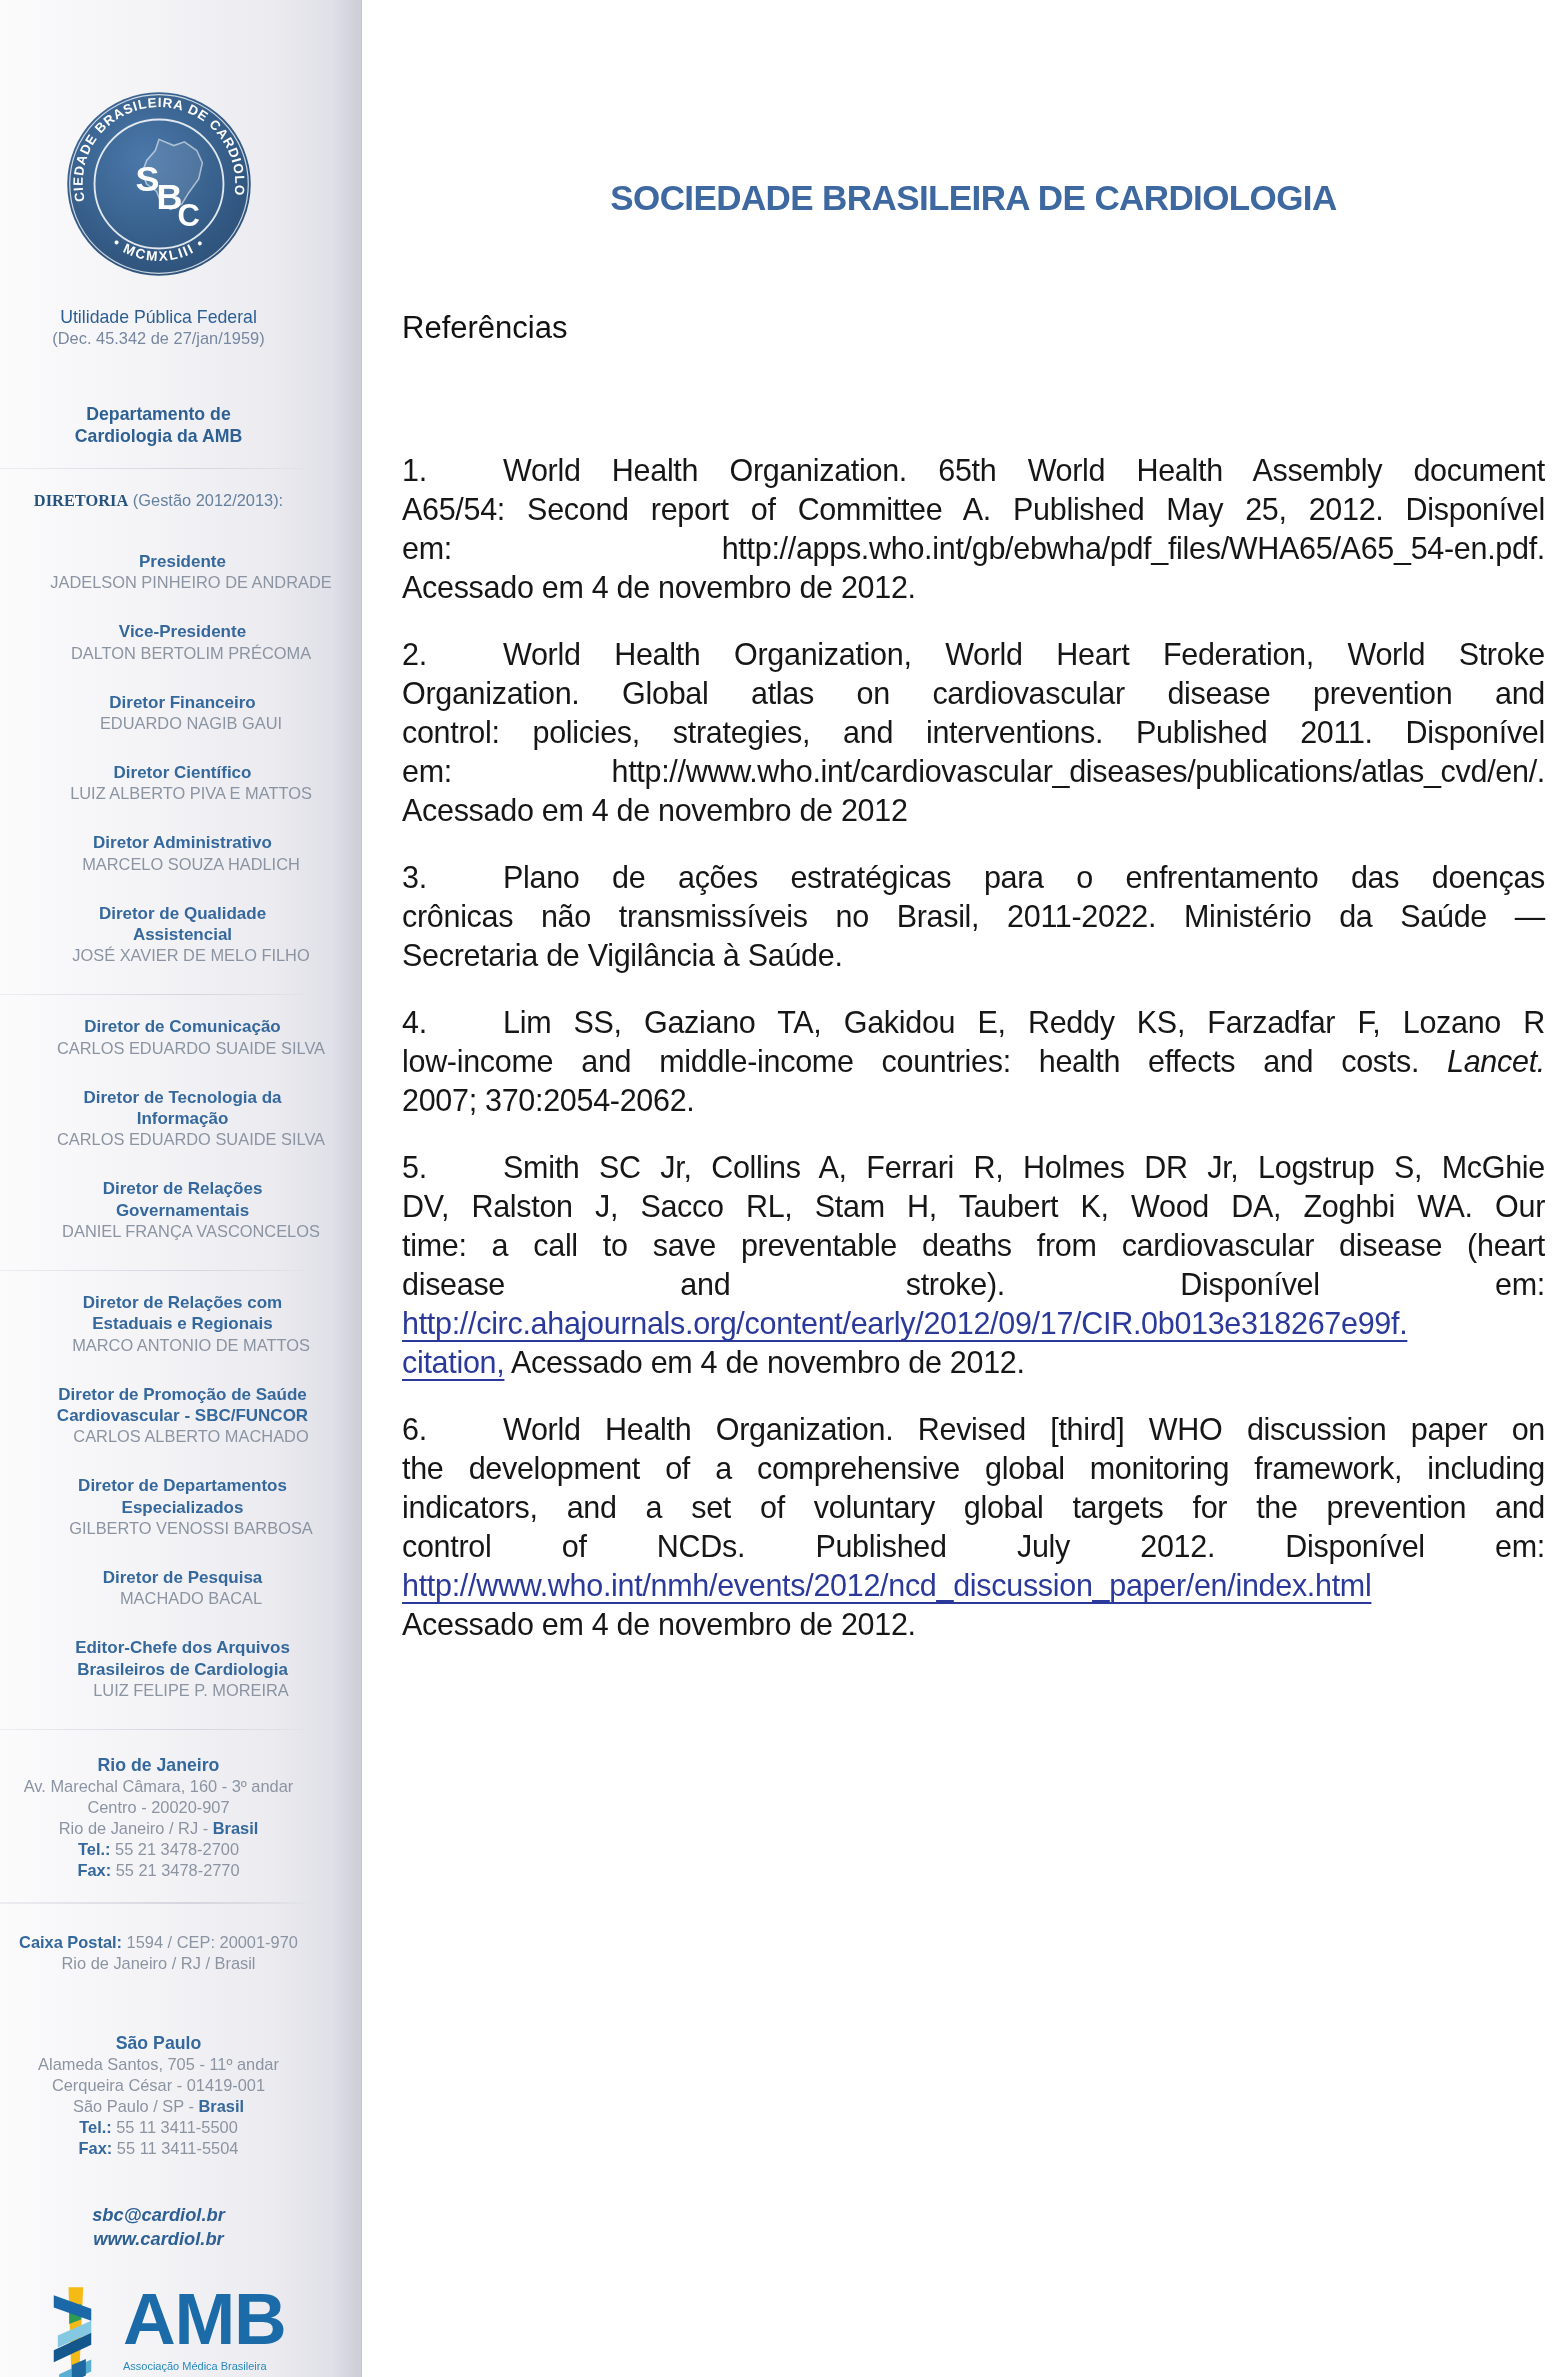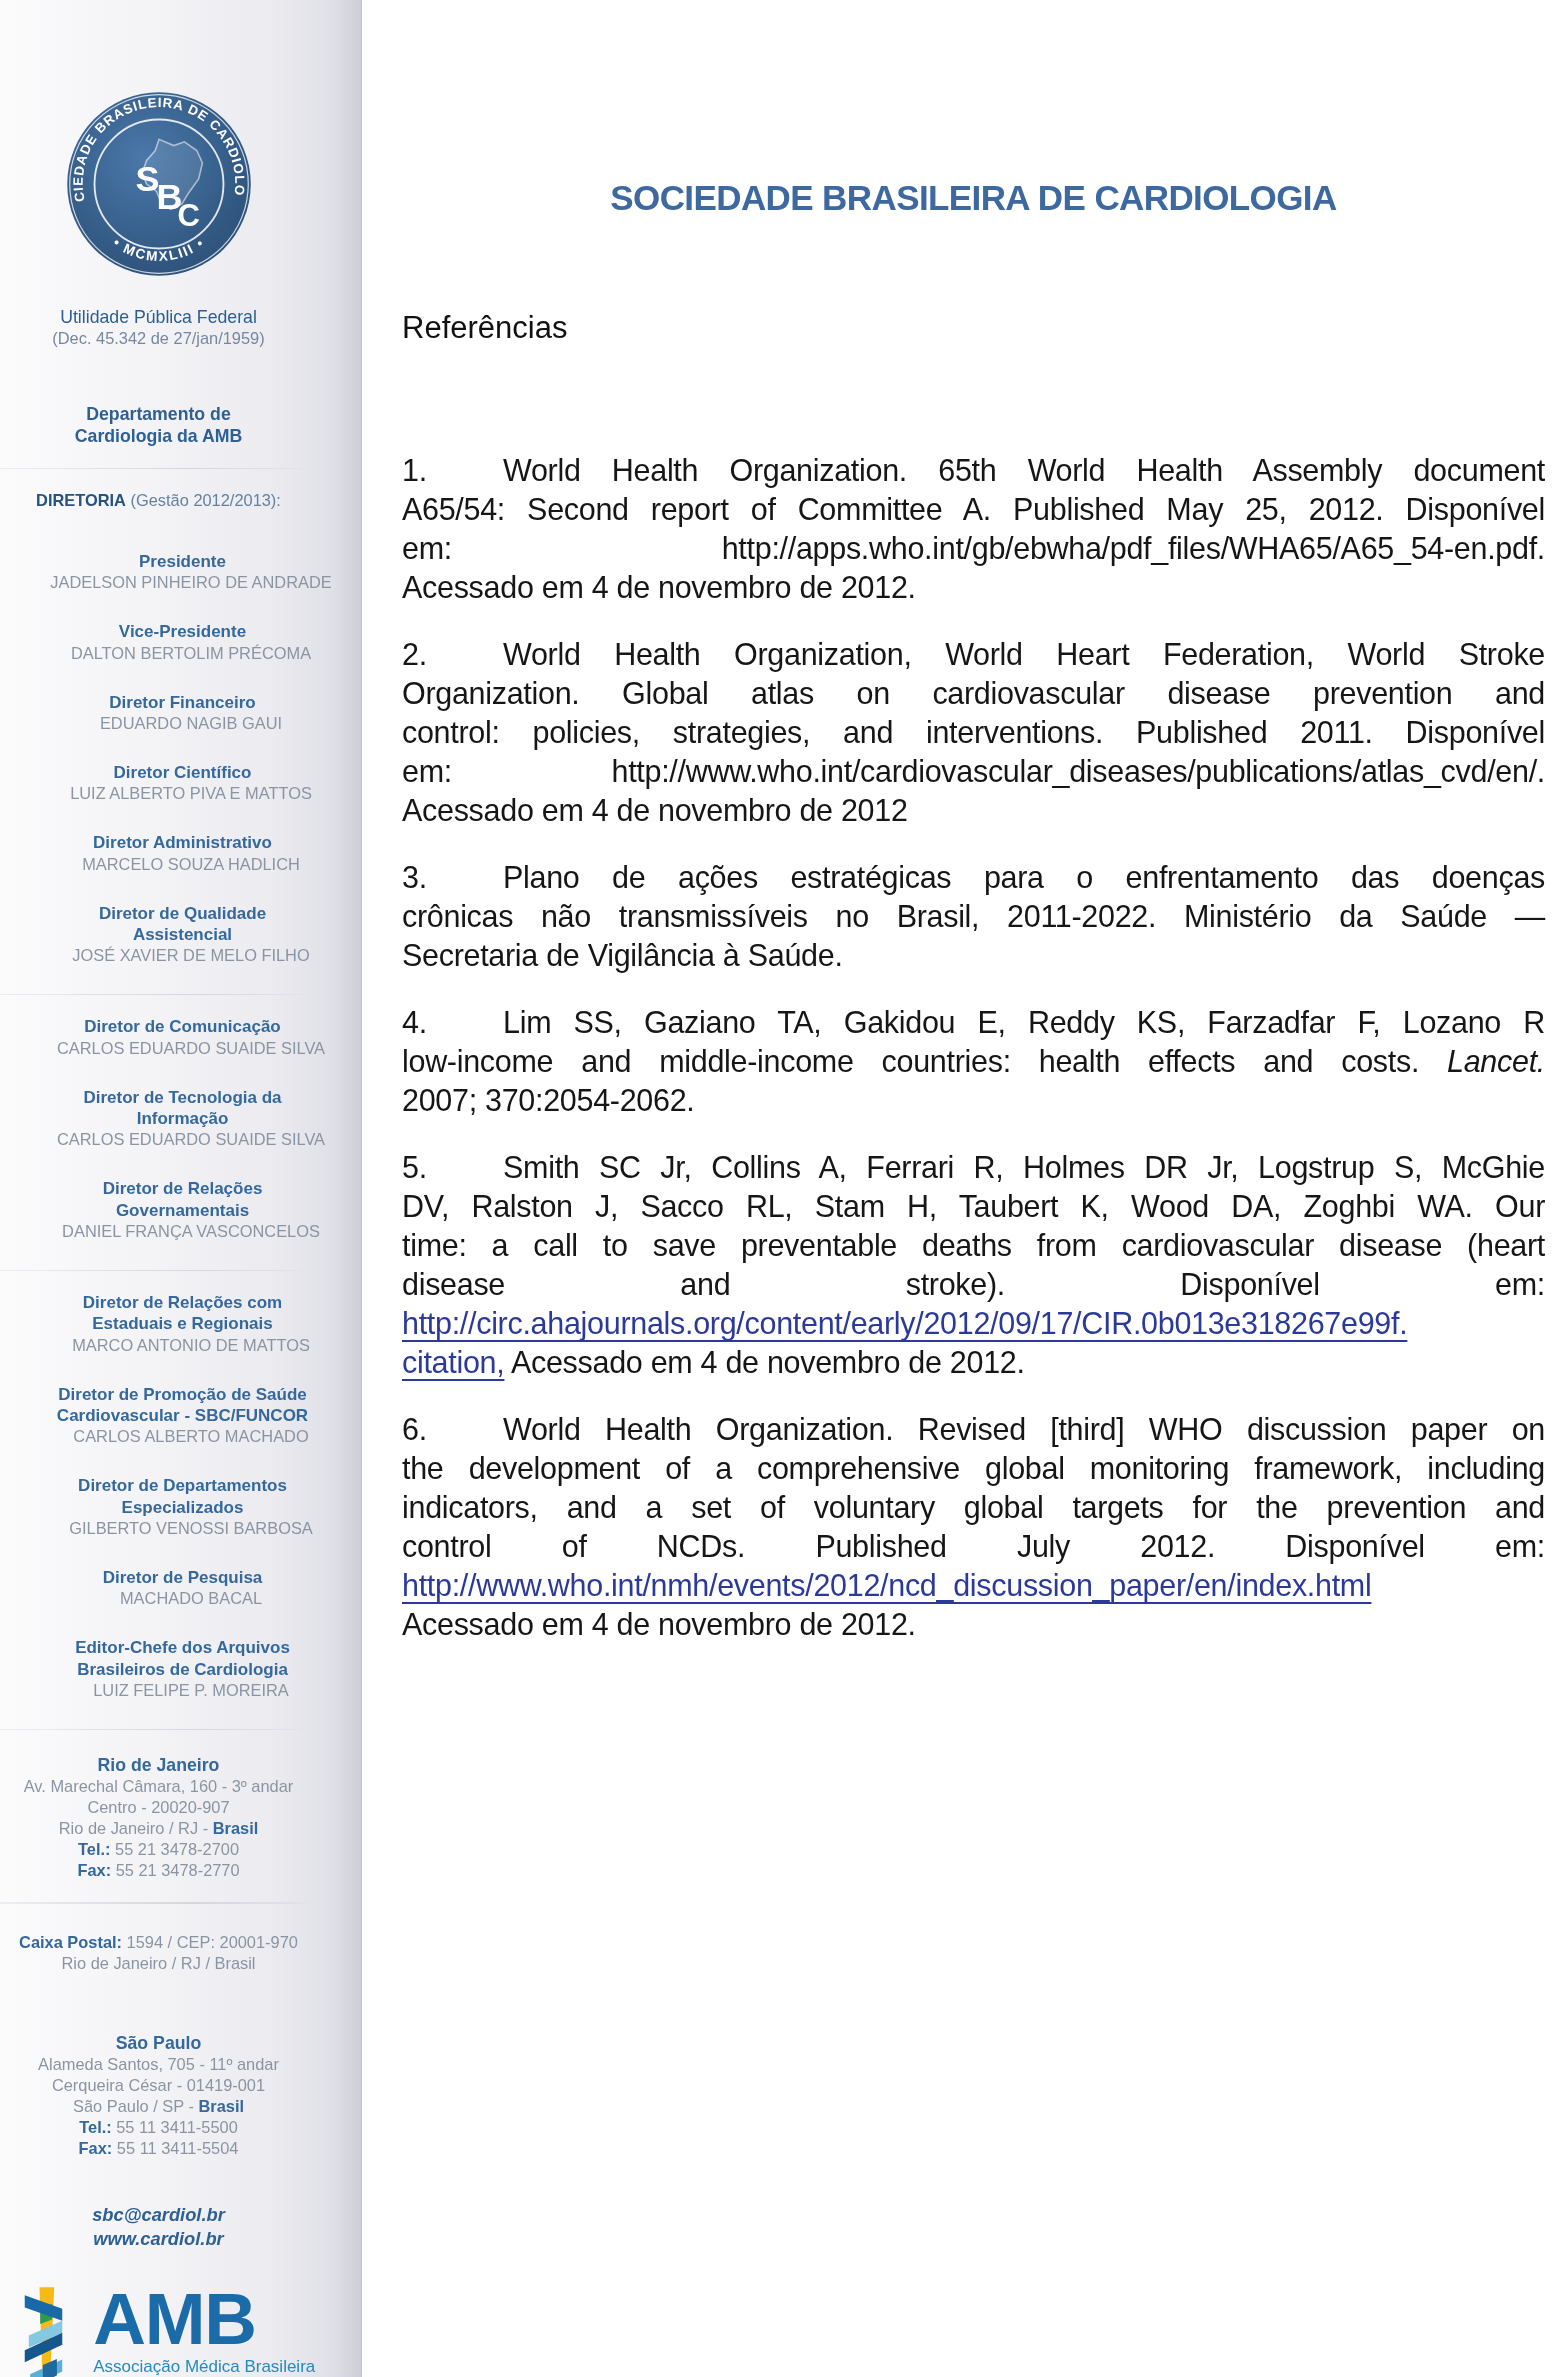--- a/index.html
+++ b/index.html
@@ -15,35 +15,35 @@
     border-right:1.2px solid #c2c2ce;
   }
   .sb-inner{position:absolute;left:0;top:0;width:317px;text-align:center;}
   .seal-wrap{margin:91px auto 0 auto;width:186px;height:186px;}
   .sb-utility{margin-top:29px;}
   .sb-utility .l1{font-weight:normal;color:#2c5e93;font-size:17.7px;line-height:22px;}
   .sb-utility .l2{color:#7787a0;font-size:16.4px;line-height:21px;}
   .sb-dept{margin-top:54px;font-weight:bold;color:#2e6094;font-size:17.7px;line-height:22px;}
   .sb-divider{height:1.2px;background:linear-gradient(90deg,#ececf1 0%,#d5d5df 60%,#e4e4ea 100%);margin:21px 0;}
   .sb-diretoria{font-size:16.4px;line-height:21px;color:#64809f;}
-  .sb-diretoria .b{font-weight:bold;color:#27537f;}
+  .sb-diretoria .b{font-weight:bold;color:#27537f;font-family:Liberation Serif, serif;}
   .board{margin-top:40px;}
   .sb-group{margin-bottom:28px;padding-left:48px;}
   .sb-role{font-weight:bold;color:#35689c;font-size:17px;line-height:21.3px;width:268px;margin:0 auto;}
   .sb-name{color:#8b94a2;font-size:16.4px;line-height:21px;width:286px;margin:0 auto;}
   .sb-city{font-weight:bold;color:#35689c;font-size:17.7px;line-height:22px;margin-top:14px;}
   .sb-addr-line{color:#8b94a2;font-size:16.4px;line-height:21px;}
   .sb-addr-line .b{font-weight:bold;color:#35689c;}
   .addr-block{margin-top:24.4px;}
   .caixa-block{margin-top:28px;}
   .web-block{margin-top:44px;font-style:italic;}
   .sb-web{font-weight:bold;color:#2e6094;font-size:18.3px;line-height:24.4px;}
   .amb{margin-top:35px;display:flex;align-items:flex-start;justify-content:center;gap:8.5px;text-align:left;}
   .amb-text .acronym{font-weight:bold;color:#1b6ba8;font-size:73px;line-height:66px;letter-spacing:-1.2px;}
-  .amb-text .tagline{color:#2789bd;font-size:17px;line-height:21px;margin-top:3.7px;}
+  .amb-text .tagline{color:#2789bd;font-size:11px;line-height:21px;margin-top:3.7px;}
   
   .main{position:absolute;left:402px;top:0;width:1143px;color:#161616;}
   .doc-title{
     margin-top:178px;text-align:center;font-weight:bold;font-size:35px;
     color:#3d68a0;letter-spacing:-0.6px;line-height:40px;
   }
   .section-title{margin-top:91px;font-size:31px;line-height:37px;color:#111;}
   .refs{margin-top:105px;font-size:30.5px;line-height:39px;letter-spacing:-0.3px;}
   .ref{margin-bottom:28px;}
   .ref-line{text-align:justify;text-align-last:justify;}

